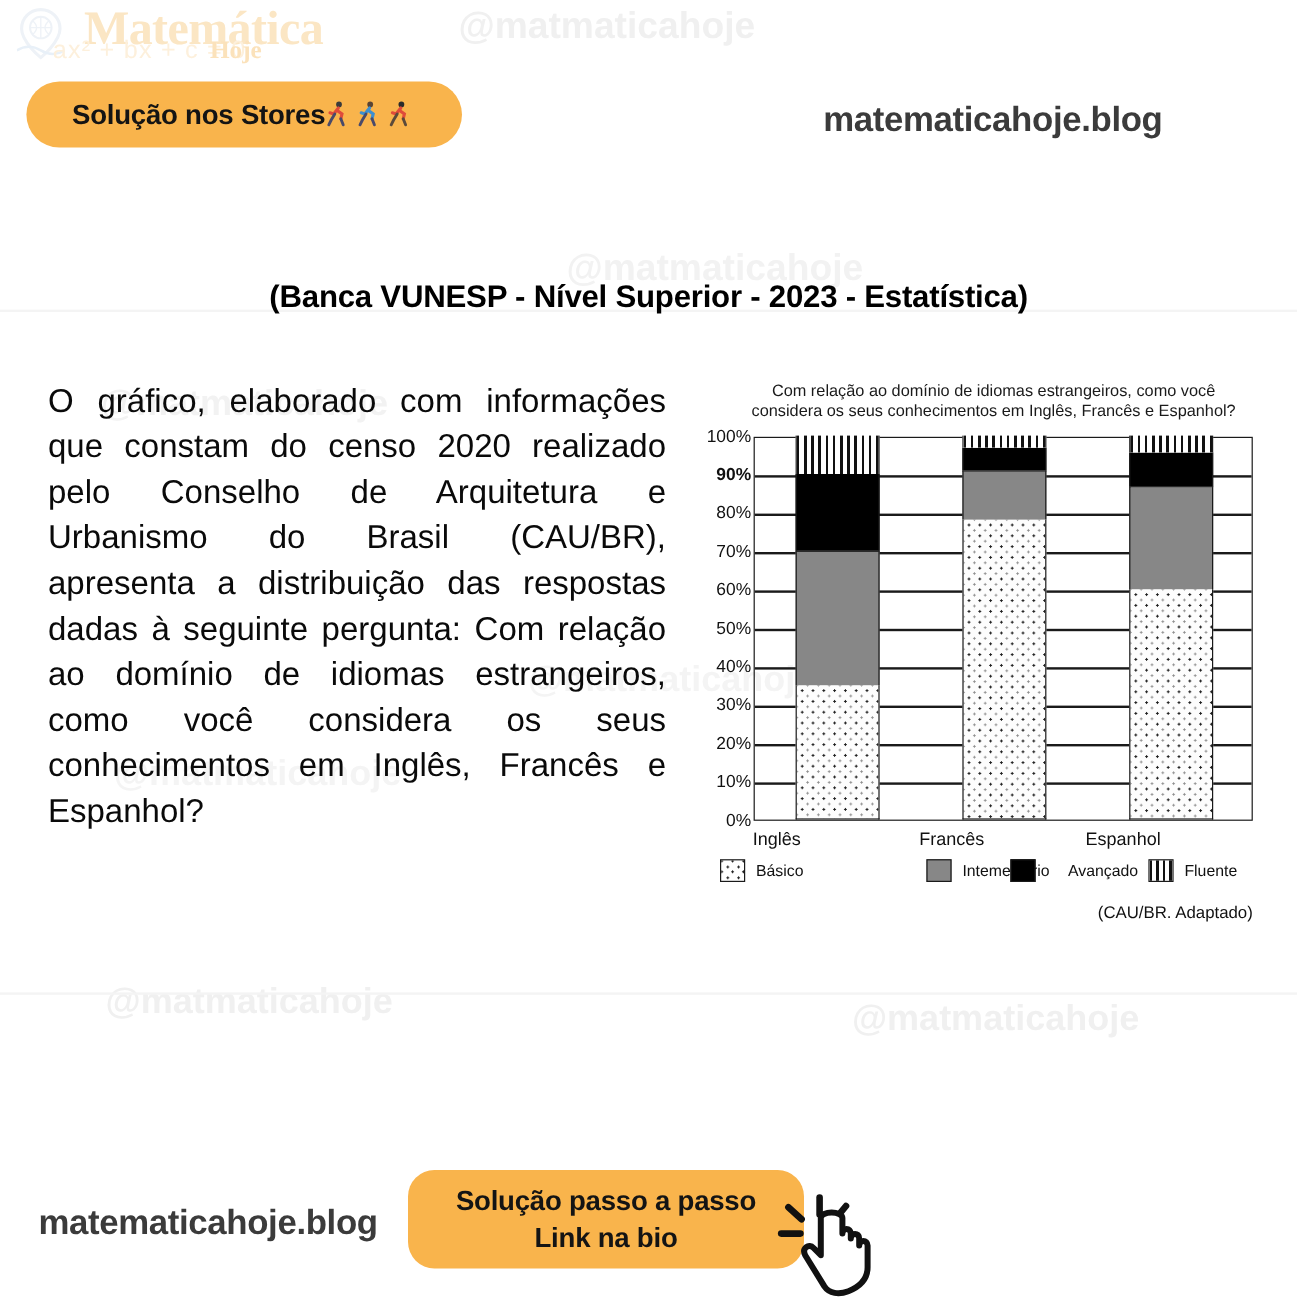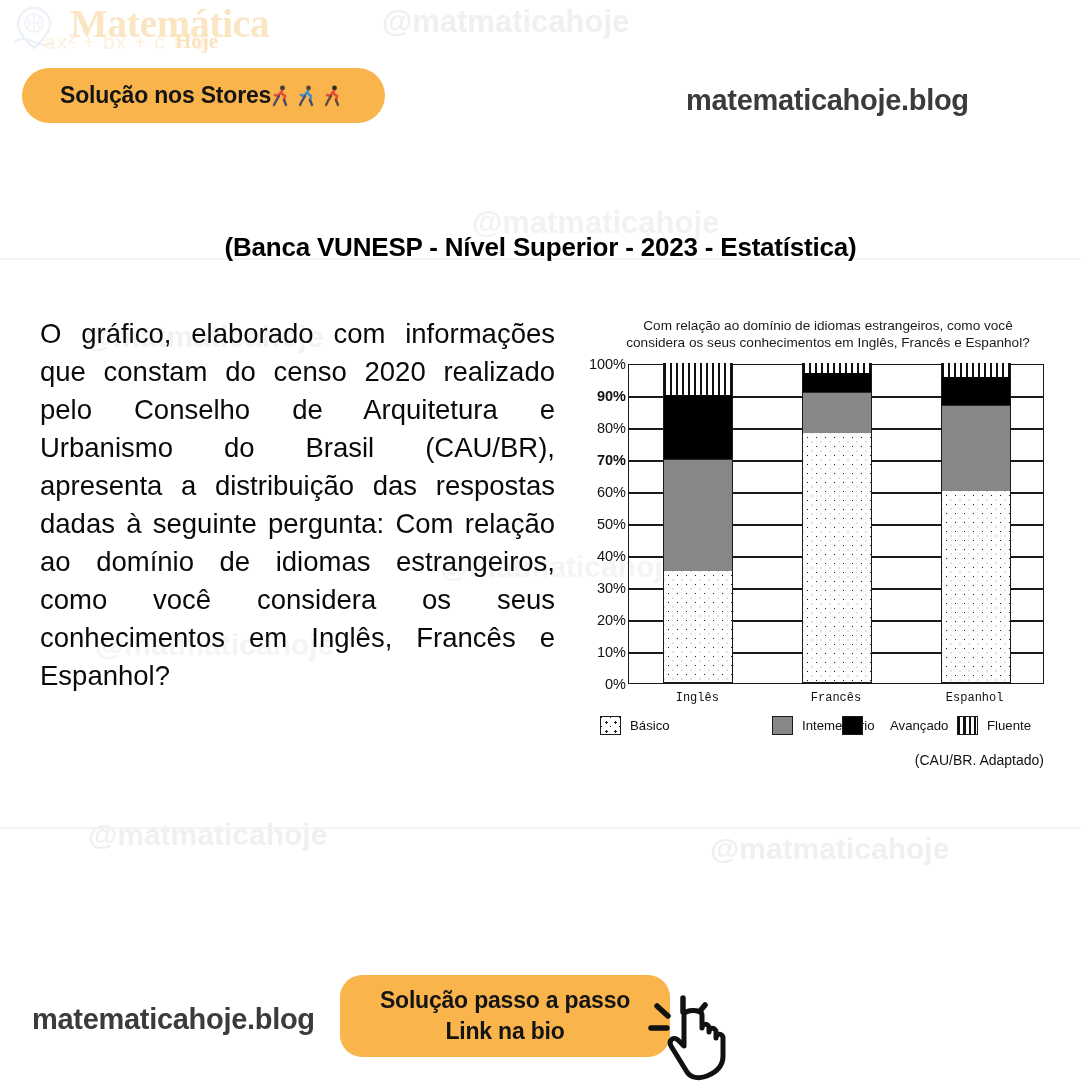--- a/index.html
+++ b/index.html
@@ -239,24 +239,23 @@
     background-image: repeating-linear-gradient(
       to right,
       #111 0px, #111 2.2px,
       #ffffff 2.2px, #ffffff 6px
     );
   }
   .xtick {
     position: absolute;
     top: 386px;
     width: 140px;
-    text-align: center;
-    font-size: 12px;
+    text-align: left;
+    font-size: 15px;
     color: #111;
-    font-family: Liberation Mono, monospace;
   }
 
   
   #legend {
     position: absolute;
     left: 18px;
     top: 413px;
     width: 450px;
     display: flex;
     align-items: center;
@@ -402,21 +401,21 @@
 <div id="chart-card">
   <div id="chart-title">Com relação ao domínio de idiomas estrangeiros, como você considera os seus conhecimentos em Inglês, Francês e Espanhol?</div>
   <div id="yaxis">
       <div class="ytick" style="top: 320px;">0%</div>
       <div class="ytick" style="top: 288px;">10%</div>
       <div class="ytick" style="top: 256px;">20%</div>
       <div class="ytick" style="top: 224px;">30%</div>
       <div class="ytick" style="top: 192px;">40%</div>
       <div class="ytick" style="top: 160px;">50%</div>
       <div class="ytick" style="top: 128px;">60%</div>
-      <div class="ytick" style="top: 96px; font-weight: bold;">70%</div>
+      <div class="ytick" style="top: 96px;">70%</div>
       <div class="ytick" style="top: 64px;">80%</div>
       <div class="ytick" style="top: 32px; font-weight: bold;">90%</div>
       <div class="ytick" style="top: 0px;">100%</div>
     </div>
   <div id="plot">
       <div class="gridline" style="top: 287.25px;"></div>
       <div class="gridline" style="top: 255.25px;"></div>
       <div class="gridline" style="top: 223.25px;"></div>
       <div class="gridline" style="top: 191.25px;"></div>
       <div class="gridline" style="top: 159.25px;"></div>

